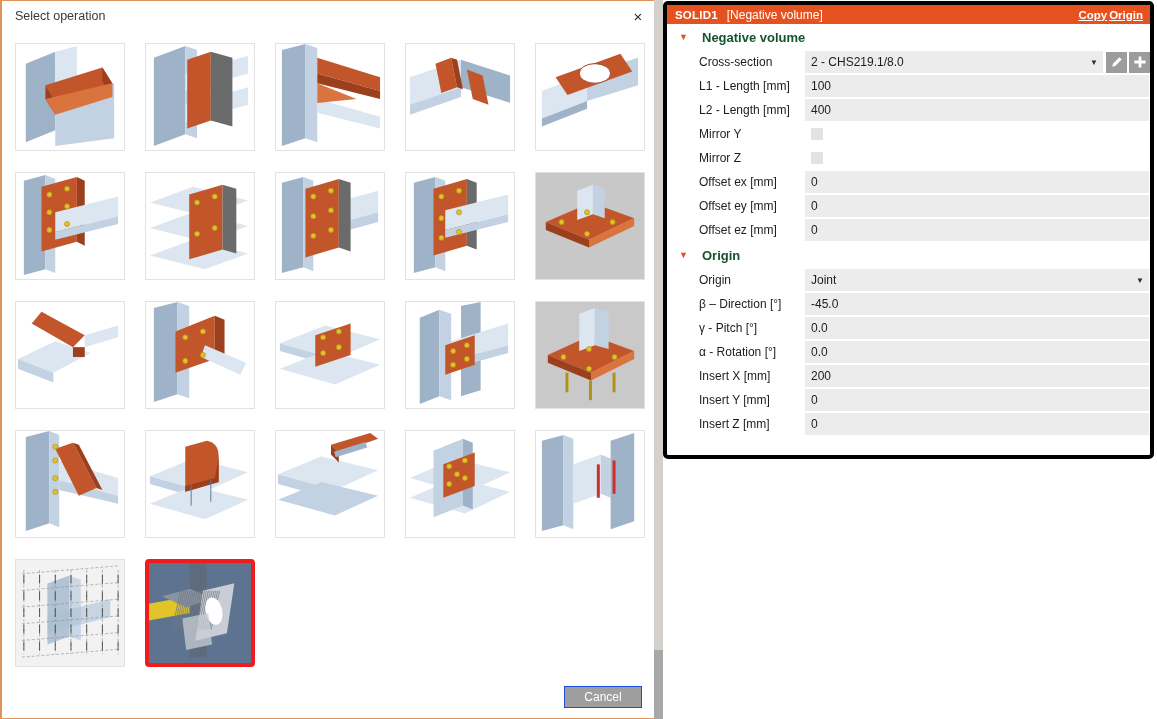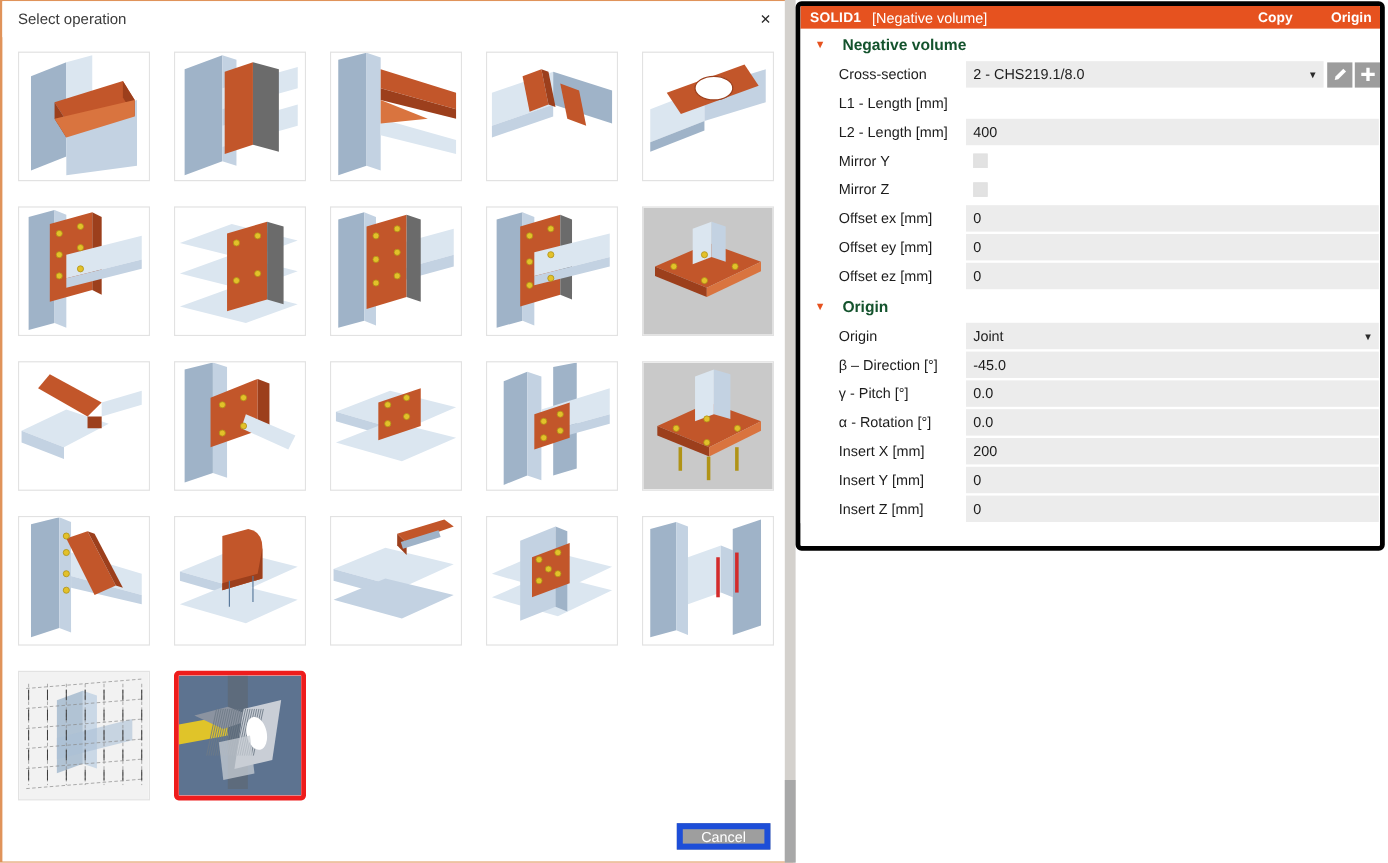--- a/index.html
+++ b/index.html
@@ -60,21 +60,21 @@
   .thumb-canvas svg { display:block; width: 100%; height: 100%; }
 
   .dlg-footer {
     flex: 0 0 42px; height: 42px;
     display: flex; align-items: center; justify-content: flex-end;
     padding-right: 18px;
   }
   .btn-cancel {
     width: 78px; height: 22px;
     background: #9e9e9e;
-    border: 5px solid #1d4ed8;
+    border: 1px solid #1d4ed8;
     color: #ffffff;
     font-size: 12px;
     cursor: pointer;
     font-family: "Liberation Sans", sans-serif;
   }
 
   
   #dlg-scroll-strip {
     position: absolute; left: 654px; top: 0;
     width: 9px; height: 719px;
@@ -98,21 +98,21 @@
     height: 19px;
     background: #e6521f;
     display: flex; align-items: center;
     padding: 0 7px 0 8px;
     color: #ffffff;
   }
   .ph-id { font-size: 11.5px; font-weight: bold; letter-spacing: .2px; }
   .ph-type { font-size: 12px; margin-left: 9px; font-weight: normal; }
   .ph-spacer { flex: 1; }
   .ph-action {
-    font-size: 11.5px; font-weight: bold; margin-left: 32px; cursor: pointer;
+    font-size: 11.5px; font-weight: bold; margin-left: 2px; cursor: pointer; text-decoration: underline;
   }
 
   .props-body { padding-top: 0; background:#ffffff; }
 
   .grp-header {
     display: flex; align-items: center;
     height: 26px; padding-left: 12px;
   }
   .grp-caret {
     width: 14px; color: #e6521f; font-size: 9px; line-height: 1;
@@ -605,20 +605,21 @@
             </span>
             <span class="icon-btn">
               <svg width="14" height="14" viewBox="0 0 16 16">
                 <path d="M6.4 1.6h3.2v4.8h4.8v3.2H9.6v4.8H6.4V9.6H1.6V6.4h4.8z" fill="#ffffff"></path>
               </svg>
             </span>
           </div>
         </div>
         <div class="prow">
           <div class="plabel">L1 - Length [mm]</div>
+          <div class="pvalue">100</div>
         </div>
         <div class="prow">
           <div class="plabel">L2 - Length [mm]</div>
           <div class="pvalue">400</div>
         </div>
         <div class="prow">
           <div class="plabel">Mirror Y</div>
           <div class="pvalue plain cb-wrap" style="flex: 1 1 auto;">
             <span class="cbox"></span>
           </div>

